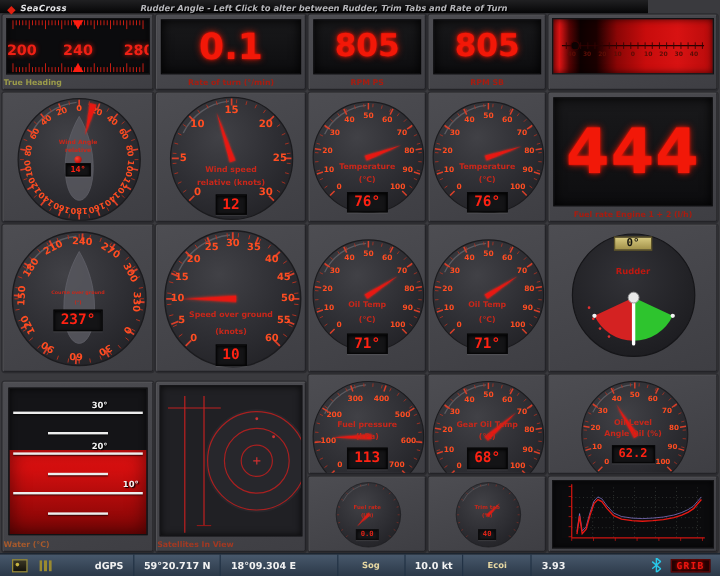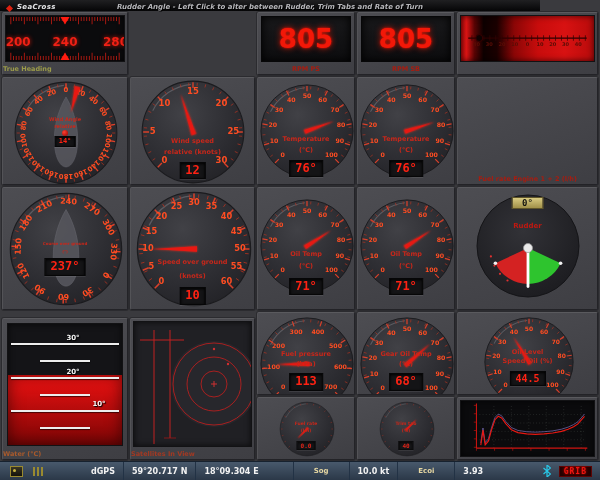--- a/index.html
+++ b/index.html
@@ -86,21 +86,21 @@
   .screen2{position:absolute;left:2px;right:2px;top:2px;bottom:12px;background:#0b0b0d;
            border:1px solid #121214;box-shadow:inset 0 0 6px rgba(0,0,0,.7);overflow:hidden;}
   .plabel{position:absolute;left:0;bottom:1px;width:100%;text-align:left;font-size:6.5px;
           font-weight:bold;color:#9b9b4a;white-space:nowrap;}
   #pE .screen2{background:linear-gradient(90deg,#b00b0b 0%,#e01515 4%,#5a0404 10%,#0d0000 17%,
                #1a0000 27%,#8b0606 40%,#c80c0c 58%,#d81212 78%,#b80b0b 100%);}
   #pP .screen2{bottom:13px;left:4px;right:4px;top:4px;background:#141417;}
   .wfill{position:absolute;left:0;right:0;bottom:0;background:linear-gradient(180deg,#ef1212,#c60d0d 35%,#7c0505);
          box-shadow:inset 0 0 16px rgba(0,0,0,.55);}
   .wline{position:absolute;height:2px;background:#ededed;box-shadow:0 1px 1px rgba(0,0,0,.6);}
-  .wlabel{position:absolute;left:8px;width:100%;text-align:center;color:#f4f4f4;font-size:7px;
+  .wlabel{position:absolute;left:18px;width:100%;text-align:center;color:#f4f4f4;font-size:7px;
           font-weight:bold;text-shadow:1px 1px 1px #000;}
   #pP .plabel{color:#a85a2c}
   #pQ .screen2{background:#202024;}
   #pQ .plabel{color:#a33922}
   
   .ylcd{position:absolute;left:50%;transform:translateX(-50%);top:9px;
         background:linear-gradient(#d8ca80,#a19149);border:1px solid #5f552a;color:#151510;
         font-weight:bold;font-size:9px;font-family:"DejaVu Sans Mono",monospace;padding:0 10px;}
   .rudlabel{position:absolute;left:0;top:34px;width:100%;text-align:center;color:#c01810;
             font-size:7px;font-weight:bold;}
@@ -220,20 +220,26 @@
           <line x1="120" y1="48" x2="120" y2="40" stroke="#e02015" stroke-width="0.8"></line>
           <text x="10" y="29" text-anchor="middle" dominant-baseline="middle" font-size="13" font-weight="bold" fill="#f02015" style="text-shadow:0 0 4px rgba(255,30,10,.8)">200</text>
           <text x="61" y="29" text-anchor="middle" dominant-baseline="middle" font-size="13" font-weight="bold" fill="#f02015" style="text-shadow:0 0 4px rgba(255,30,10,.8)">240</text>
           <text x="116" y="29" text-anchor="middle" dominant-baseline="middle" font-size="13" font-weight="bold" fill="#f02015" style="text-shadow:0 0 4px rgba(255,30,10,.8)">280</text>
           <polygon points="56,1 66,1 61,9" fill="#ff1c10"></polygon>
           <polygon points="56,48 66,48 61,40" fill="#ff1c10"></polygon>
         </svg></div>
     <div class="plabel">True Heading</div>
   </div>
 
+  <div class="panel" id="pB">
+    <div class="screen">
+      <span class="bigval">0.1</span>
+    </div>
+    <div class="dlabel">Rate of turn (°/min)</div>
+  </div>
 
   <div class="panel" id="pC">
     <div class="screen">
       <span class="bigval">805</span>
     </div>
     <div class="dlabel">RPM PS</div>
   </div>
 
   <div class="panel" id="pD">
     <div class="screen">
@@ -561,20 +567,23 @@
         <line x1="79.34493141924173" y1="79.34493141924172" x2="83.23401871576775" y2="83.23401871576773" stroke="#d8402a" stroke-width="1.3"></line>
         <text x="75.45584412271572" y="75.45584412271572" class="gnum" font-size="6.5" text-anchor="middle" dominant-baseline="middle">100</text>
         <path d="M50,20 L47.6,52.5 L52.4,52.5 Z" fill="#e81812" class="needle" transform="rotate(72,50,50)"></path>
       </svg>
     <div class="gtitle t1">Temperature</div>
     <div class="gtitle t2">(°C)</div>
     <div class="lcd">76°</div>
   </div>
 
   <div class="panel" id="pJ">
+    <div class="screen">
+      <span class="bigval">444</span>
+    </div>
     <div class="dlabel">Fuel rate Engine 1 + 2 (l/h)</div>
   </div>
 
   <div class="panel gp" id="pK">
       <svg viewBox="0 0 100 100" class="gsvg">
         <defs>
           <radialGradient id="gradpK" cx="40%" cy="32%" r="78%">
             <stop offset="0%" stop-color="#414146"></stop>
             <stop offset="65%" stop-color="#2c2c31"></stop>
             <stop offset="100%" stop-color="#212125"></stop>
@@ -1104,22 +1113,22 @@
         <text x="79.1246117974981" y="28.839730917470966" class="gnum" font-size="6.5" text-anchor="middle" dominant-baseline="middle">70</text>
         <line x1="90.98906613469822" y1="43.507969700830415" x2="96.42135200797148" y2="42.647580143109145" stroke="#d8402a" stroke-width="1.3"></line>
         <text x="85.55678026142496" y="44.368359258551685" class="gnum" font-size="6.5" text-anchor="middle" dominant-baseline="middle">80</text>
         <line x1="89.46884542624888" y1="62.82420526656031" x2="94.69965626587222" y2="64.52379873562252" stroke="#d8402a" stroke-width="1.3"></line>
         <text x="84.23803458662553" y="61.124611797498105" class="gnum" font-size="6.5" text-anchor="middle" dominant-baseline="middle">90</text>
         <line x1="79.34493141924173" y1="79.34493141924172" x2="83.23401871576775" y2="83.23401871576773" stroke="#d8402a" stroke-width="1.3"></line>
         <text x="75.45584412271572" y="75.45584412271572" class="gnum" font-size="6.5" text-anchor="middle" dominant-baseline="middle">100</text>
         <path d="M50,18 L47.6,52.5 L52.4,52.5 Z" fill="#e81812" class="needle" transform="rotate(-32,50,50)"></path>
       </svg>
     <div class="gtitle t1">Oil Level</div>
-    <div class="gtitle t2">Speed Oil (%)</div>
-    <div class="lcd">44.5</div>
+    <div class="gtitle t2">Angle Oil (%)</div>
+    <div class="lcd">62.2</div>
   </div>
 
   <div class="panel gp" id="pU">
       <svg viewBox="0 0 100 100" class="gsvg">
         <defs>
           <radialGradient id="gradpU" cx="40%" cy="32%" r="78%">
             <stop offset="0%" stop-color="#414146"></stop>
             <stop offset="65%" stop-color="#2c2c31"></stop>
             <stop offset="100%" stop-color="#212125"></stop>
           </radialGradient>
@@ -1217,21 +1226,21 @@
           <line x1="116" y1="54" x2="116" y2="57" stroke="#d01510" stroke-width="0.7"></line>
           <line x1="136.8" y1="54" x2="136.8" y2="57" stroke="#d01510" stroke-width="0.7"></line>
           <path d="M17.0,48.1 L19.5,30.9 L22.0,47.7 L25.8,43.3 L29.5,29.9 L33.3,18.9 L37.0,15.0 L40.8,16.9 L45.8,23.7 L52.0,30.4 L59.5,33.7 L69.5,35.2 L79.5,35.7 L89.5,35.2 L99.5,34.2 L109.5,32.3 L117.0,29.9 L123.3,27.0 L128.3,23.7 L132.0,19.3 L135.8,15.0" fill="none" stroke="#8f7fd8" stroke-width="0.9" opacity="0.75"></path>
           <path d="M17.0,50.6 L19.5,33.4 L22.0,50.2 L25.8,45.8 L29.5,32.4 L33.3,21.4 L37.0,17.5 L40.8,19.4 L45.8,26.2 L52.0,32.9 L59.5,36.2 L69.5,37.7 L79.5,38.2 L89.5,37.7 L99.5,36.7 L109.5,34.8 L117.0,32.4 L123.3,29.5 L128.3,26.2 L132.0,21.8 L135.8,17.5" fill="none" stroke="#e81812" stroke-width="1.3"></path>
         </svg></div>
   </div>
 
   <div class="statusbar">
     <span class="sicon frameicon"></span>
     <span class="sicon sigicon"></span>
-    <span class="scell" style="margin-left:40px;border-left:none">dGPS</span>
+    <span class="scell" style="margin-left:28px;border-left:none">dGPS</span>
     <span class="scell">59°20.717 N</span>
     <span class="scell">18°09.304 E</span>
     <span style="width:26px"></span>
     <span class="slabel">Sog</span>
     <span class="scell">10.0 kt</span>
     <span class="slabel">Ecoi</span>
     <span class="scell">3.93</span>
     <span class="spacer"></span>
     <svg width="8" height="12" viewBox="0 0 8 12">
       <path d="M4,0 L4,12 M4,0 L7.5,3 L0.5,9 M4,12 L7.5,9 L0.5,3" stroke="#28c8e8" stroke-width="1.2" fill="none"></path>

